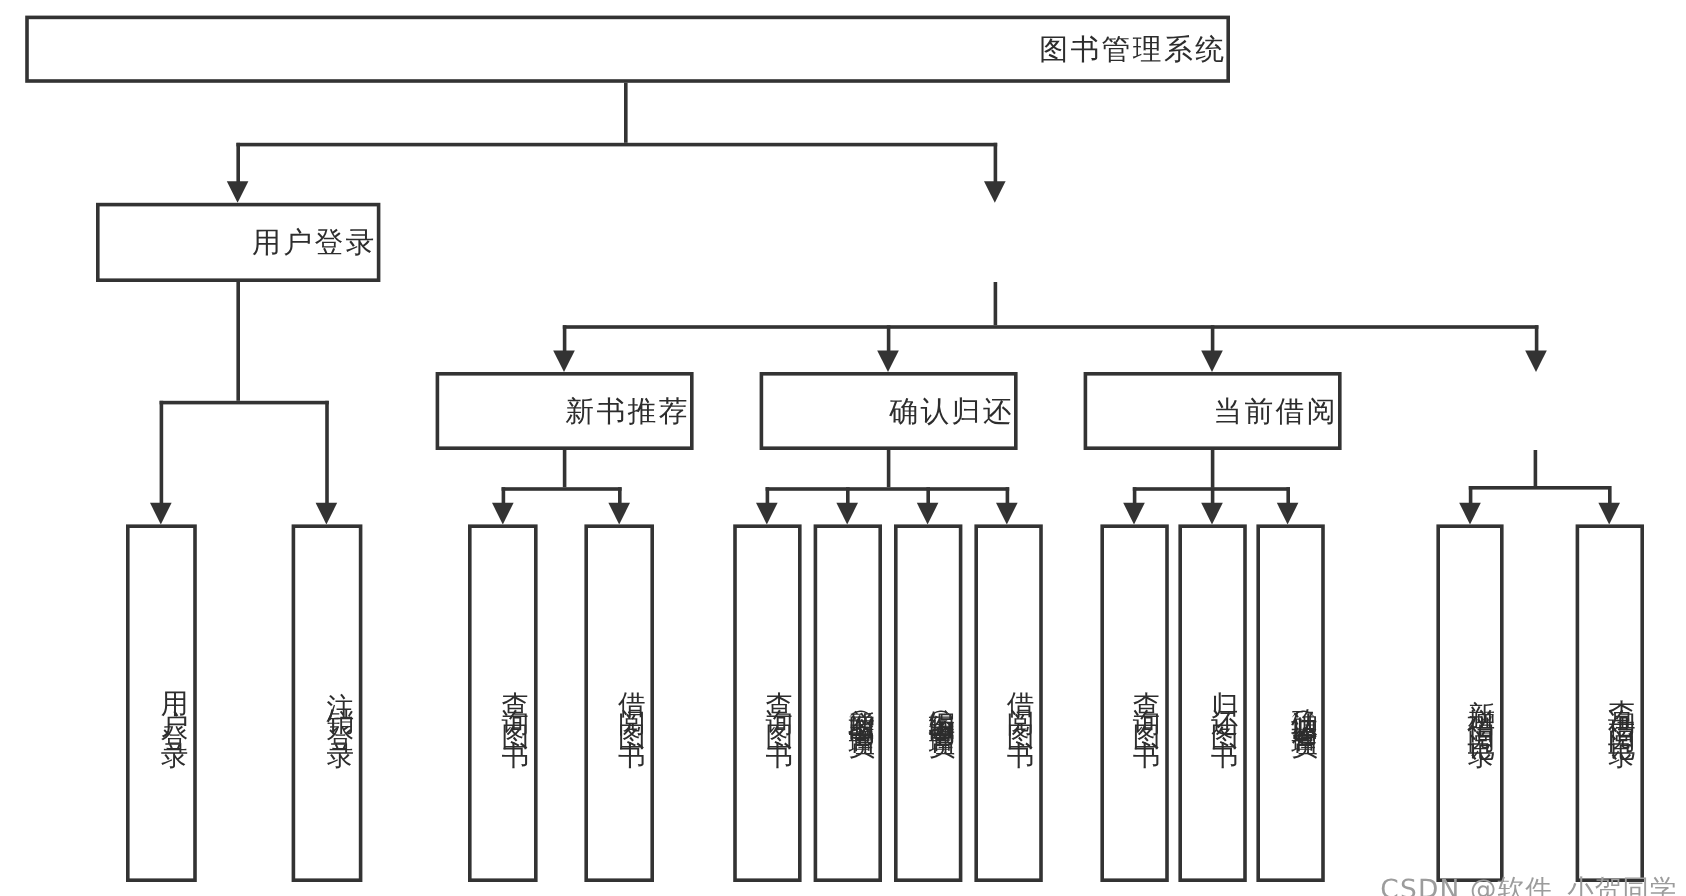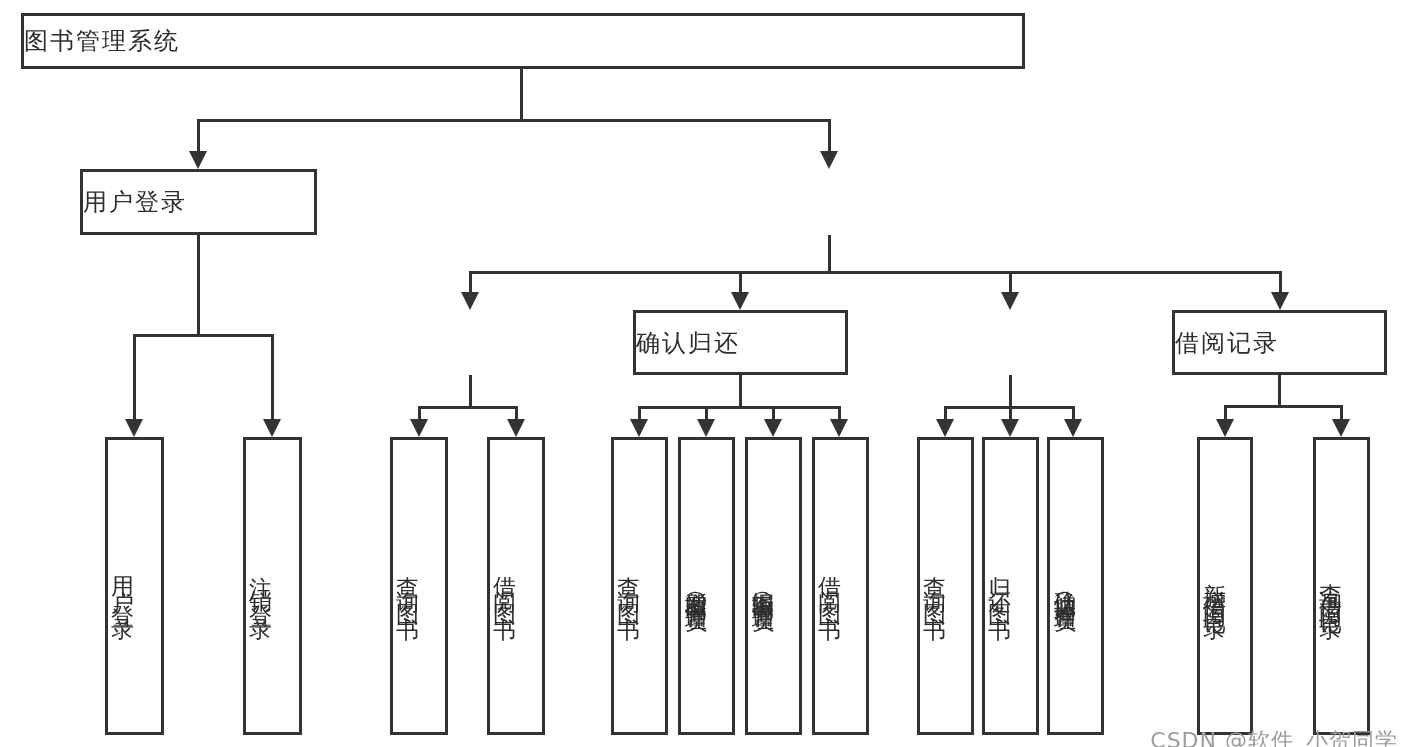--- a/index.html
+++ b/index.html
@@ -18,21 +18,21 @@
     color:var(--text);
     overflow:hidden;
   }
   .box{
     position:absolute;
     box-sizing:border-box;
     border:3px solid var(--line);
     background:#fff;
     display:flex;
     align-items:center;
-    justify-content:flex-start;
+    justify-content:flex-end;
   }
   .box .lbl{
     font-size:24px;
     letter-spacing:2px;
     white-space:nowrap;
     color:var(--text);
   }
   .leaf .lbl{
     writing-mode:vertical-rl;
     text-orientation:mixed;
@@ -93,25 +93,28 @@
   <div class="line" style="left:469px;top:271px;width:813px;height:3px"></div>
   <div class="line" style="left:469px;top:271px;width:3px;height:22px"></div>
   <div class="line" style="left:739px;top:271px;width:3px;height:22px"></div>
   <div class="line" style="left:1009px;top:271px;width:3px;height:22px"></div>
   <div class="line" style="left:1279px;top:271px;width:3px;height:22px"></div>
   <div class="arrow" style="left:461px;top:292px"></div>
   <div class="arrow" style="left:731px;top:292px"></div>
   <div class="arrow" style="left:1001px;top:292px"></div>
   <div class="arrow" style="left:1271px;top:292px"></div>
 
+  <div class="box" style="left:363px;top:310px;width:215px;height:65px">
+    <span class="lbl">新书推荐</span>
+  </div>
   <div class="box" style="left:633px;top:310px;width:215px;height:65px">
     <span class="lbl">确认归还</span>
   </div>
-  <div class="box" style="left:1172px;top:310px;width:215px;height:65px">
-    <span class="lbl">借阅记录</span>
+  <div class="box" style="left:903px;top:310px;width:215px;height:65px">
+    <span class="lbl">当前借阅</span>
   </div>
 
   <div class="line" style="left:469px;top:375px;width:3px;height:31px"></div>
   <div class="line" style="left:418px;top:406px;width:100px;height:3px"></div>
   <div class="line" style="left:418px;top:406px;width:3px;height:14px"></div>
   <div class="line" style="left:515px;top:406px;width:3px;height:14px"></div>
   <div class="arrow" style="left:410px;top:419px"></div>
   <div class="arrow" style="left:507px;top:419px"></div>
 
   <div class="line" style="left:739px;top:375px;width:3px;height:31px"></div>

